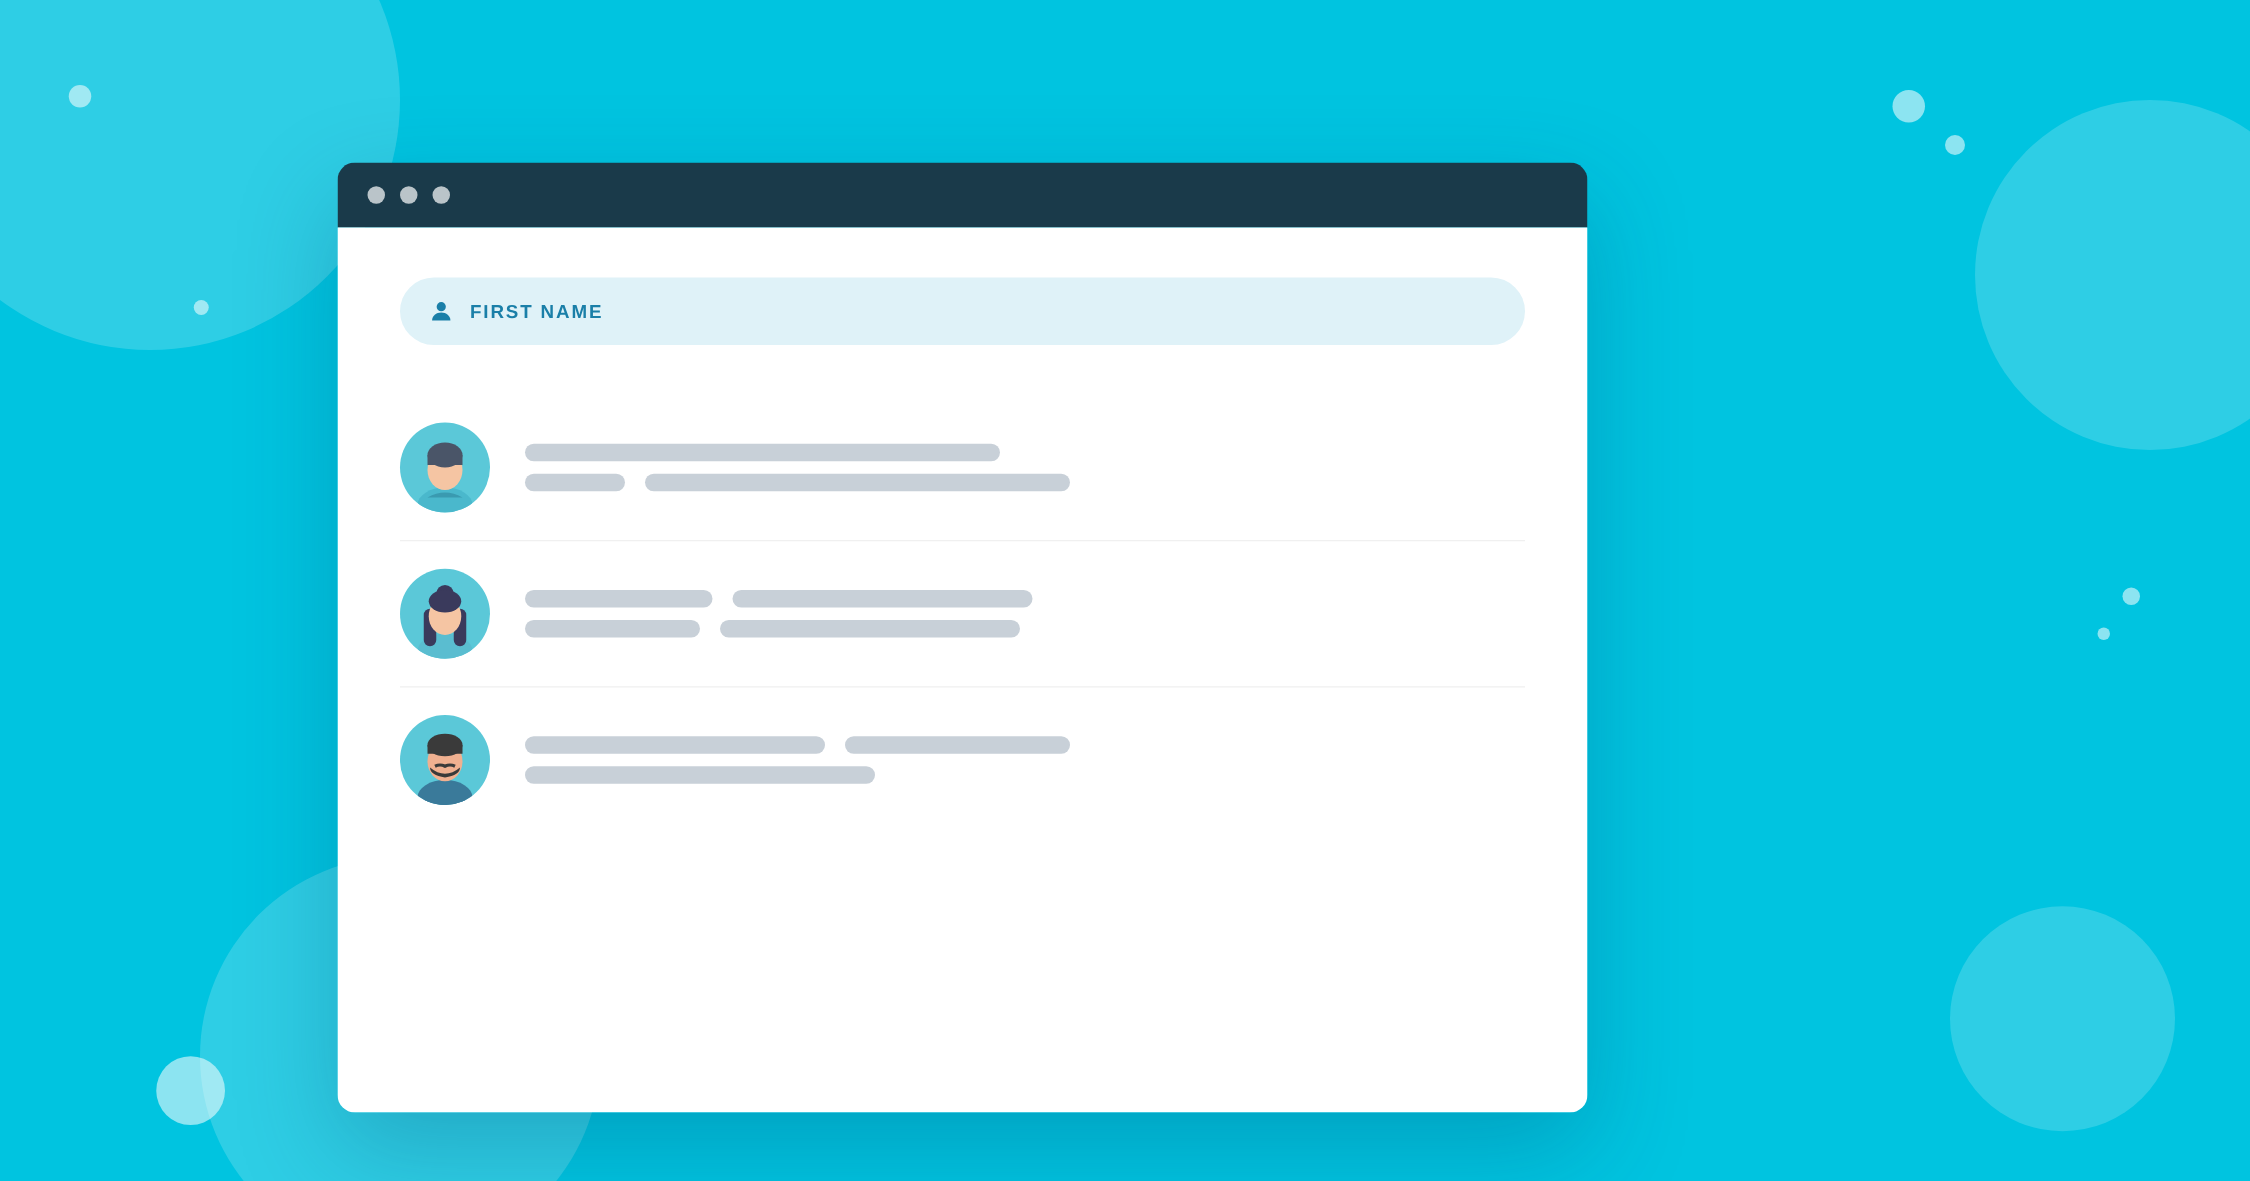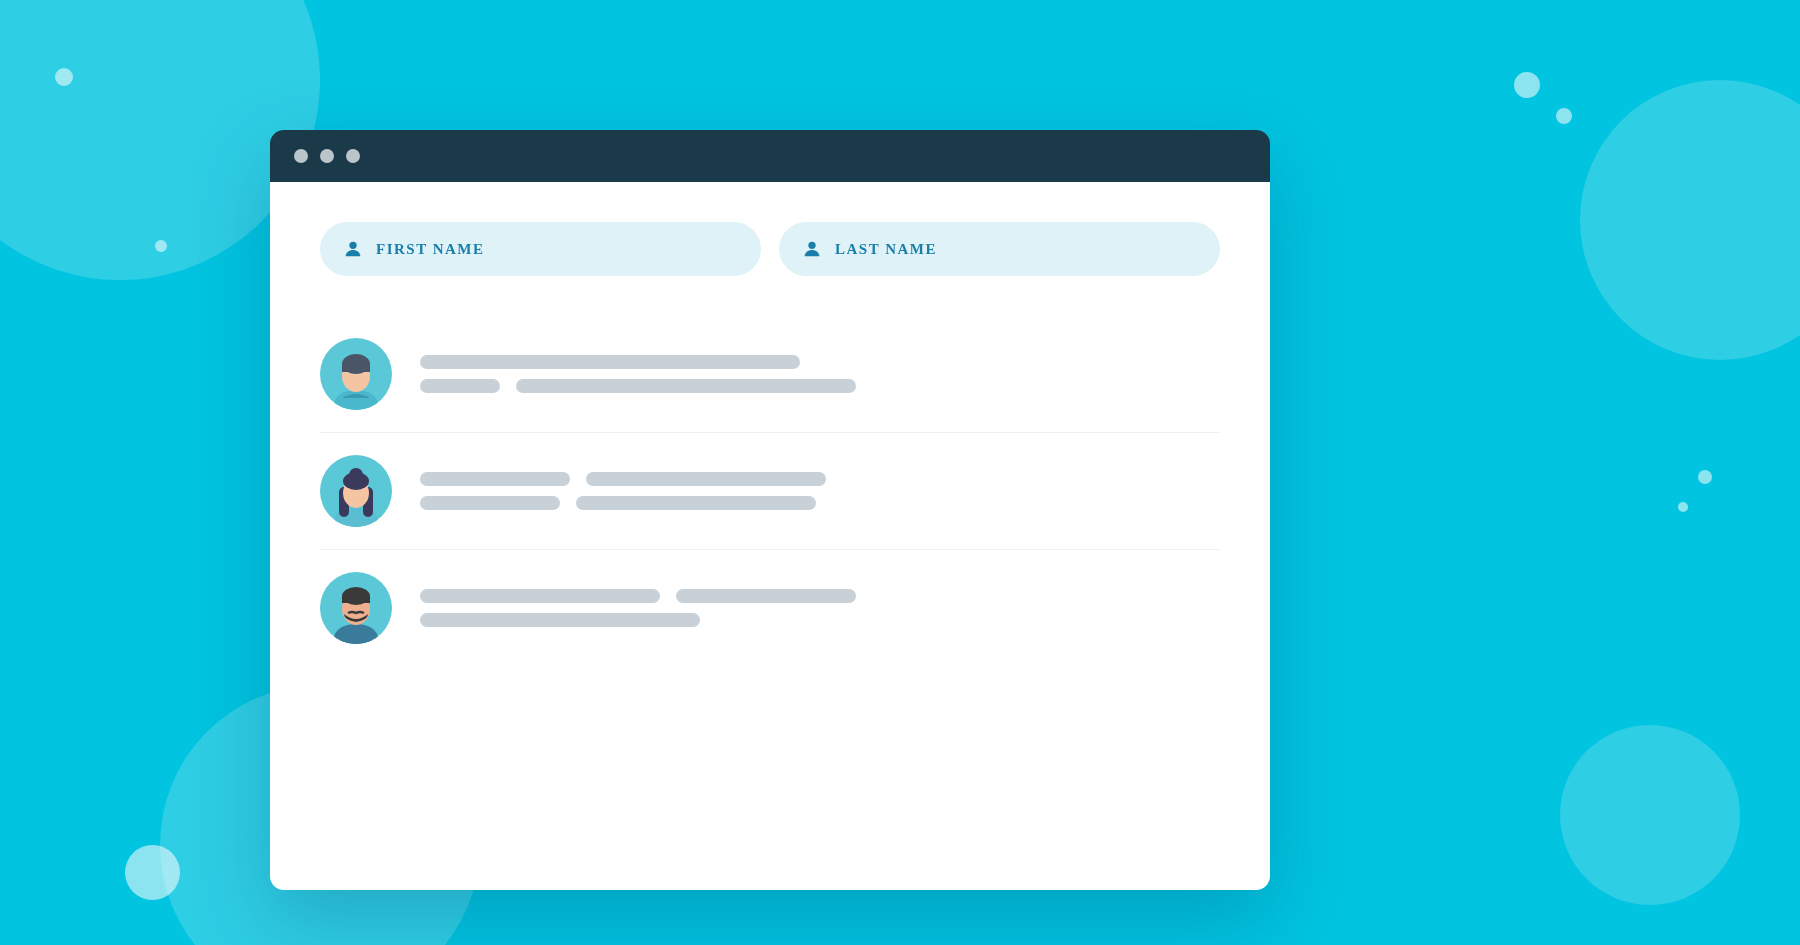--- a/index.html
+++ b/index.html
@@ -77,21 +77,20 @@
       height: calc(100% - 52px);
       padding: 40px 50px 40px 50px;
       overflow: hidden;
     }
 
     
     .search-row {
       display: flex;
       gap: 18px;
       margin-bottom: 40px;
-      font-family: Liberation Serif, serif;
     }
 
     .search-input {
       flex: 1;
       background: #dff2f8;
       border-radius: 30px;
       height: 54px;
       display: flex;
       align-items: center;
       padding: 0 22px;
@@ -206,27 +205,20 @@
   <div class="browser-content">
 
     <div class="search-row">
       <div class="search-input">
         <svg class="user-icon" viewBox="0 0 24 24" fill="#1a7fa8">
           <circle cx="12" cy="8" r="4"></circle>
           <path d="M4 20c0-4 3.6-7 8-7s8 3 8 7"></path>
         </svg>
         <span class="search-input-label">FIRST NAME</span>
       </div>
-      <div class="search-input">
-        <svg class="user-icon" viewBox="0 0 24 24" fill="#1a7fa8">
-          <circle cx="12" cy="8" r="4"></circle>
-          <path d="M4 20c0-4 3.6-7 8-7s8 3 8 7"></path>
-        </svg>
-        <span class="search-input-label">LAST NAME</span>
-      </div>
     </div>
 
     <div class="user-list">
 
       <div class="user-item">
         <div class="avatar" style="background: #5bc8d8;">
           <svg viewBox="0 0 68 68" fill="none" xmlns="http://www.w3.org/2000/svg">
 
             <ellipse cx="34" cy="62" rx="22" ry="14" fill="#4ab8cc"></ellipse>
 

